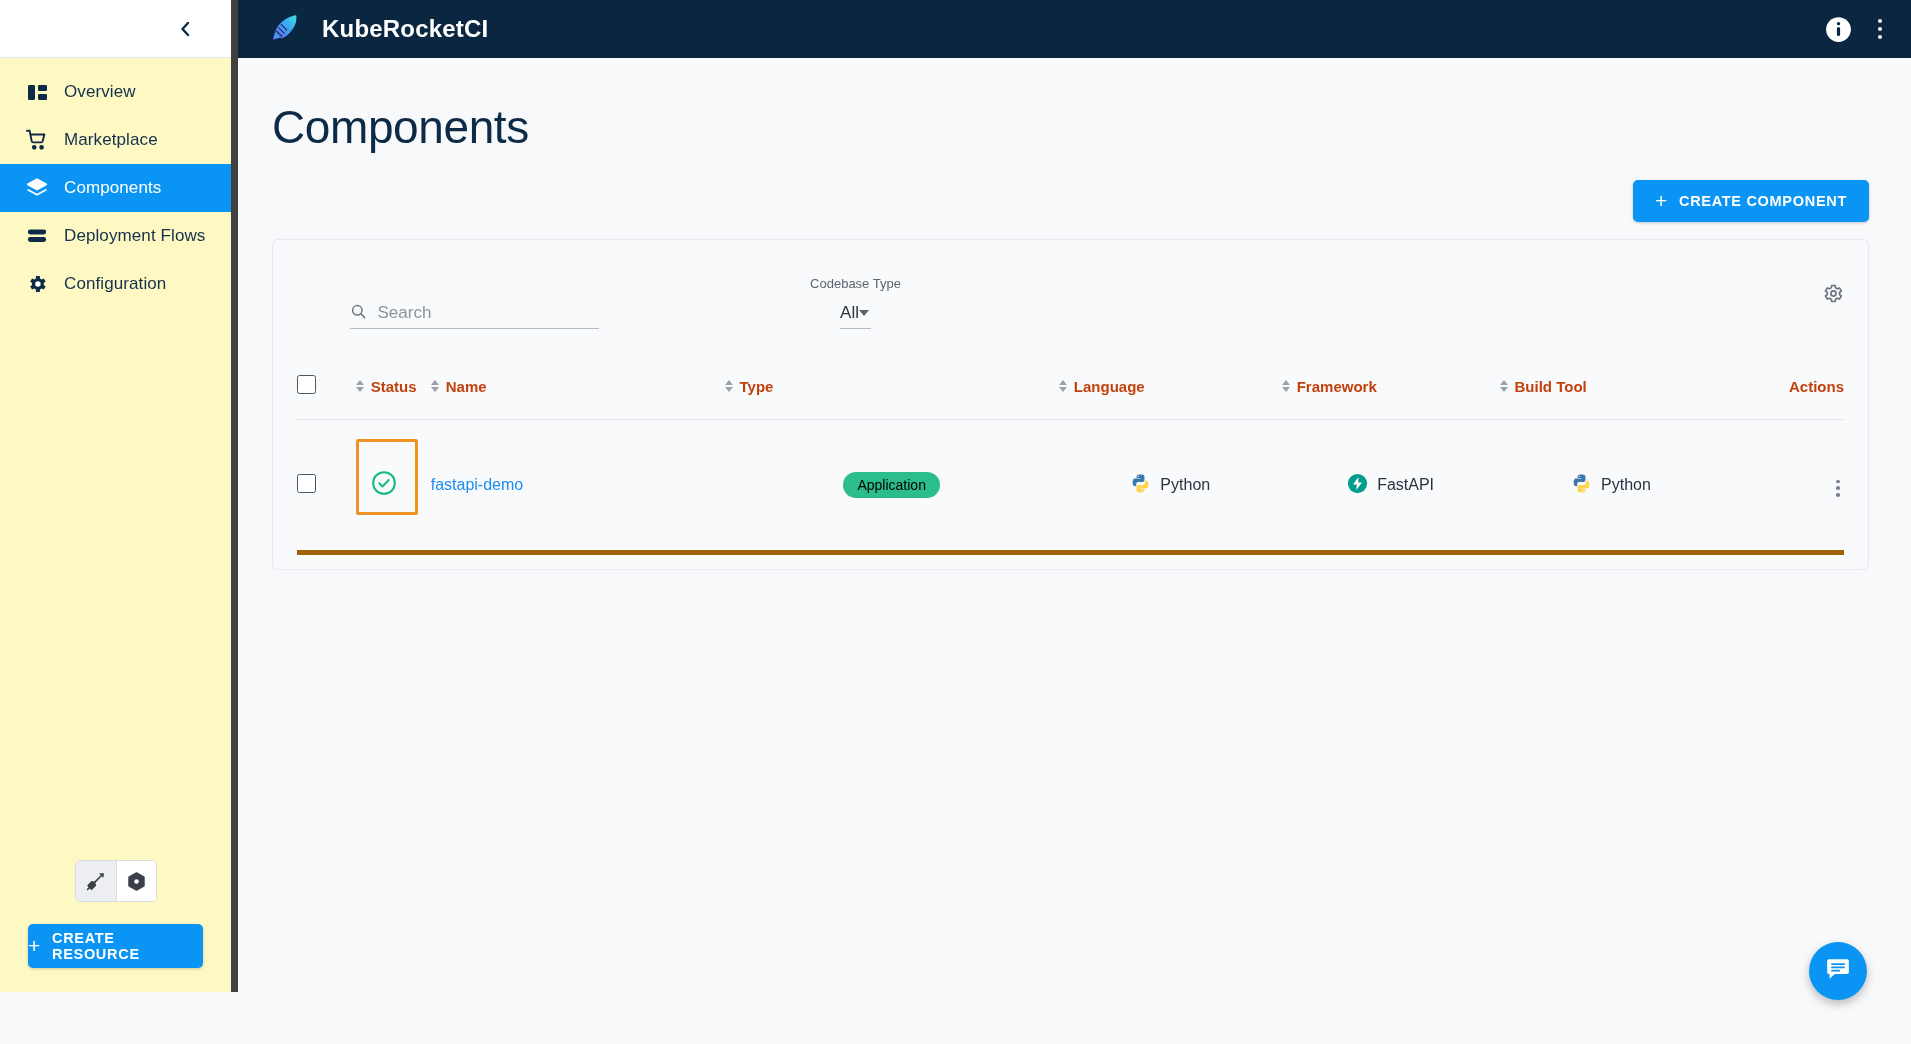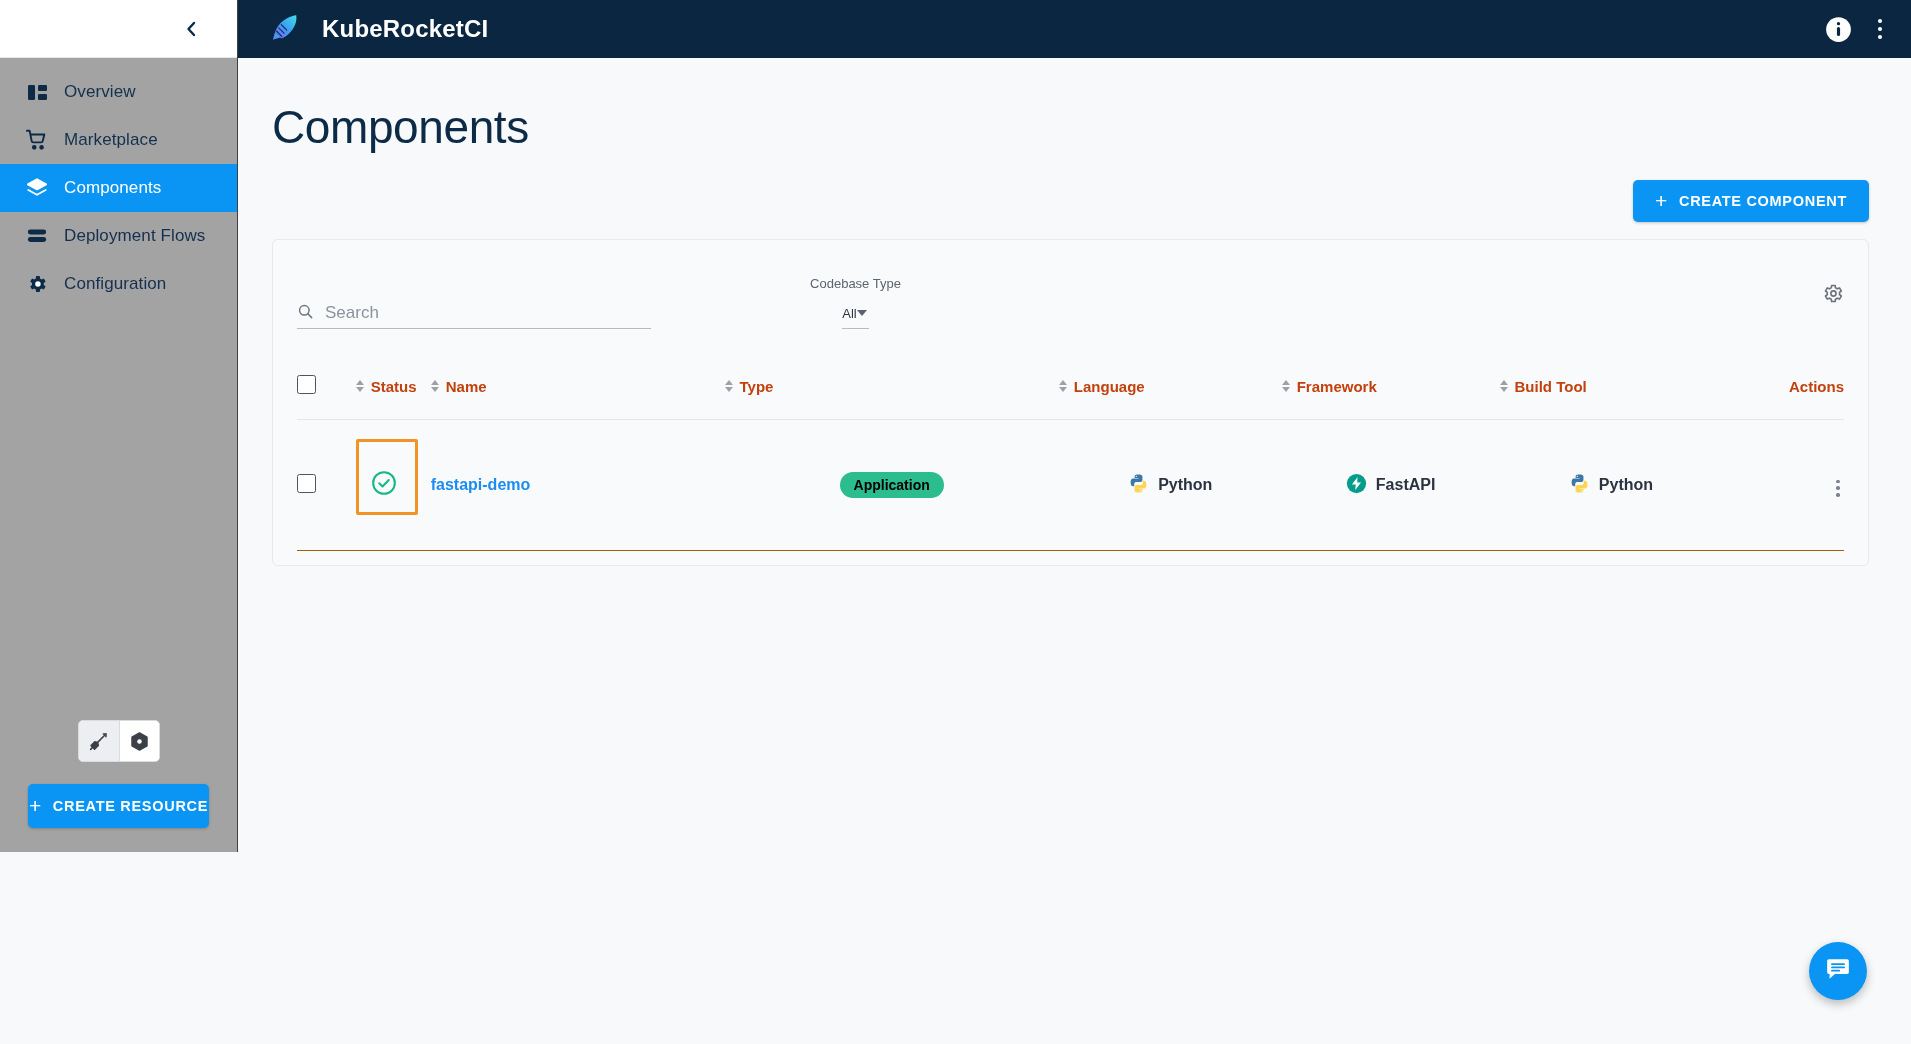--- a/index.html
+++ b/index.html
@@ -12,23 +12,23 @@
   #app {
     position: relative;
     width: 1911px; height: 1044px;
     display: flex;
     background: #f8f9fb;
   }
 
   
   .sidebar {
     width: 238px;
-    height: 852px;
-    background: #a3a3a3;
-    border-right: 1px solid #404040;
+    height: 992px;
+    background: #fef9c3;
+    border-right: 7px solid #404040;
     display: flex;
     flex-direction: column;
     flex: 0 0 238px;
     position: relative;
     z-index: 5;
   }
   .sidebar-top {
     height: 58px;
     display: flex;
     align-items: center;
@@ -228,30 +228,30 @@
   .underline-input input {
     border: none;
     outline: none;
     background: transparent;
     font-size: 17px;
     color: #2c3440;
     font-family: "Liberation Sans", sans-serif;
     width: 100%;
   }
   .underline-input input::placeholder { color: #8d939c; }
-  .search-field { width: 354px; }
+  .search-field { width: 354px; align-items: center; }
   .select-field { width: 361px; align-items: center; }
   .select-value {
     display: flex;
     align-items: center;
     justify-content: space-between;
     border-bottom: 1px solid #b6bac1;
     height: 31px;
     cursor: pointer;
-    font-size: 13px;
+    font-size: 17px;
     color: #2c3440;
   }
   .caret {
     width: 0; height: 0;
     border-left: 5.5px solid transparent;
     border-right: 5.5px solid transparent;
     border-top: 6px solid #5a6170;
     margin-right: 2px;
   }
   .table-settings {
@@ -287,27 +287,26 @@
   .sort-up, .sort-down {
     width: 0; height: 0;
     border-left: 4px solid transparent;
     border-right: 4px solid transparent;
   }
   .sort-up { border-bottom: 5px solid #515a67; }
   .sort-down { border-top: 5px solid #515a67; }
 
   table.datatable td {
     border-top: 1px solid #e4e6ea;
-    border-bottom: 1px solid #a16207;
+    border-bottom: 5px solid #a16207;
     padding: 30px 0;
     font-size: 16px;
     color: #2b3340;
     vertical-align: middle;
     height: 62px;
-    font-weight: bold;
   }
   .cell-center { text-align: center; }
   .cell-right { text-align: right; }
   .cell-flex { display: flex; align-items: center; gap: 9px; }
   .cell-flex.center { justify-content: center; }
 
   .checkbox {
     width: 19px; height: 19px;
     border: 1.6px solid #4c5563;
     border-radius: 2.5px;

